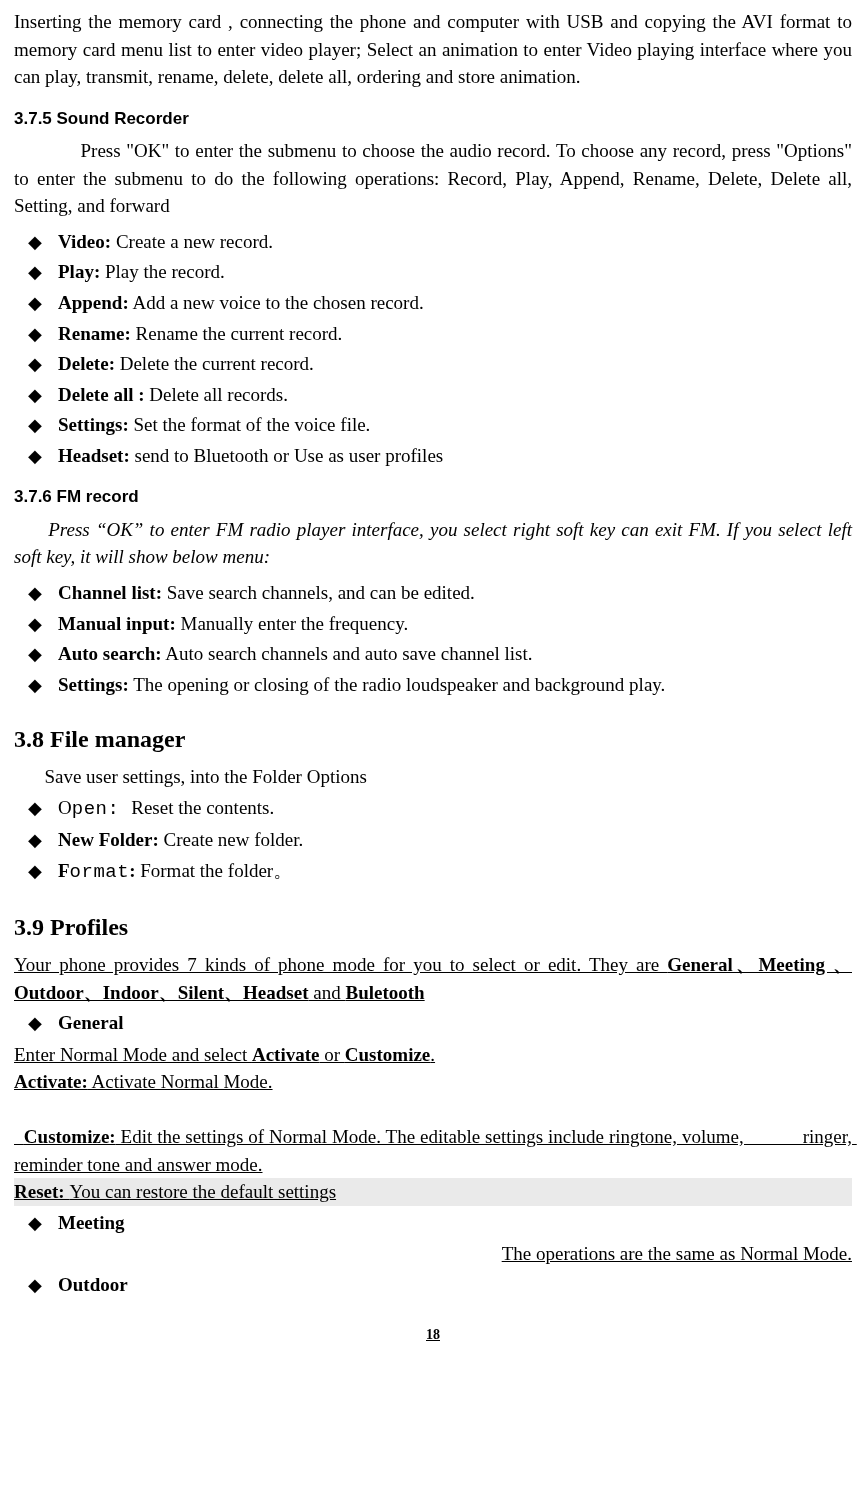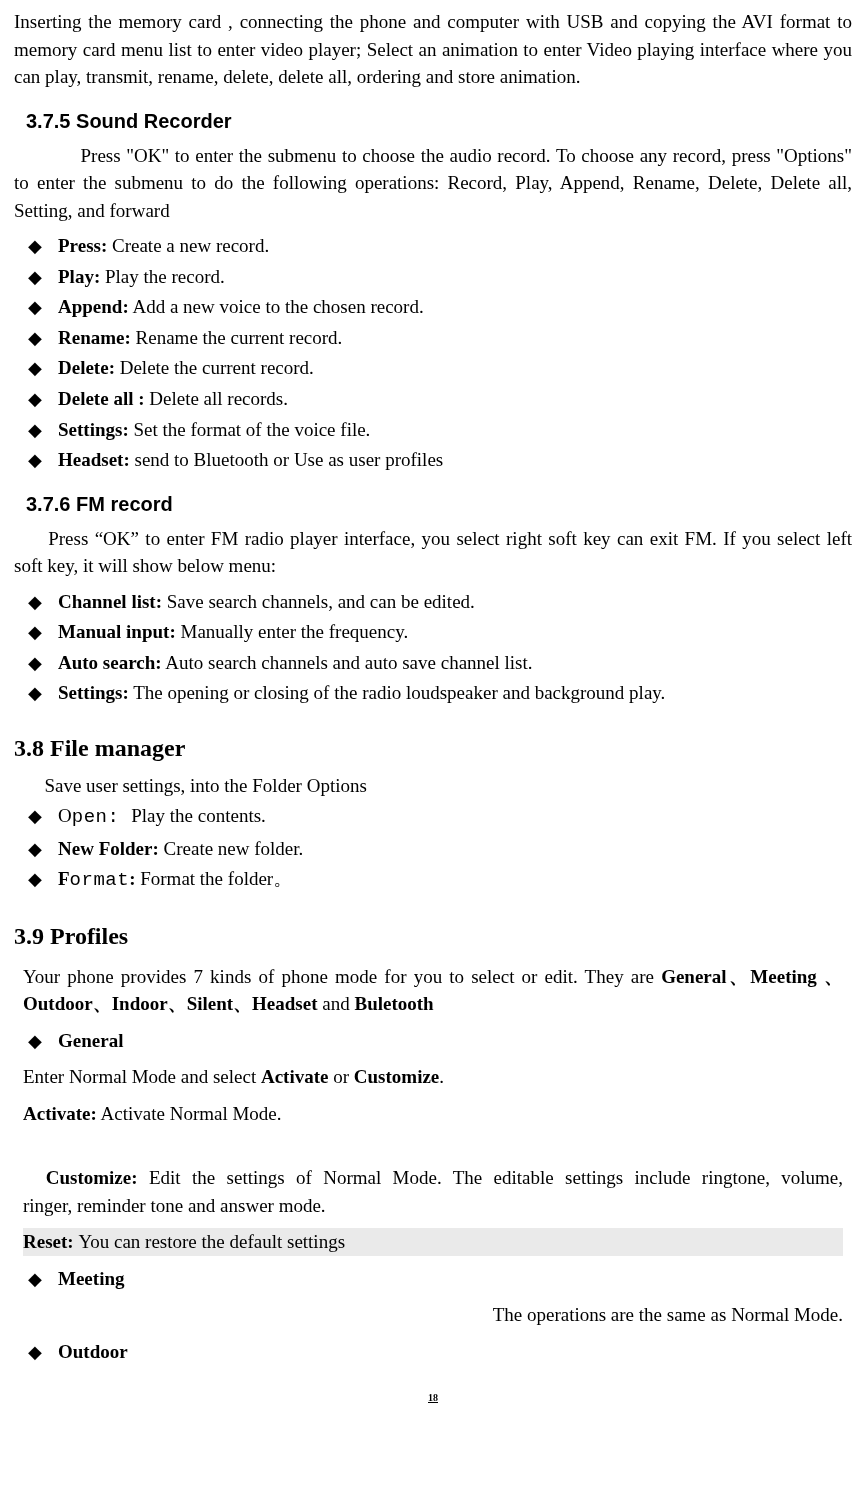--- a/index.html
+++ b/index.html
@@ -12,22 +12,22 @@
       color: #000;
       width: 838px;
     }
     .para {
       text-align: justify;
       margin: 0 0 8px 0;
     }
     .heading-bold {
       font-family: Arial, Helvetica, sans-serif;
       font-weight: bold;
-      font-size: 20px;
-      margin: 16px 0 6px 12px;
+      font-size: 17px;
+      margin: 16px 0 6px 0;
     }
     .heading-times {
       font-family: "Times New Roman", serif;
       font-weight: bold;
       font-size: 24px;
       margin: 24px 0 6px 0;
     }
     .firstline-indent {
       text-indent: 3.5em;
     }
@@ -53,63 +53,64 @@
     .monoish {
       font-family: "Courier New", monospace;
       letter-spacing: 0.5px;
     }
     .highlight {
       background: #eaeaea;
     }
     .page-number {
       text-align: center;
       font-weight: bold;
-      font-size: 10px;
+      font-size: 14px;
       margin-top: 26px;
       text-decoration: underline;
     }
     .intro-normal {
       text-indent: 1.6em;
       margin: 0;
     }
     .no-margin {
-      margin: 9px;
+      margin: 0;
+      text-decoration: underline;
     }
   </style>
 </head>
 <body>
 
 <p class="para">Inserting the memory card , connecting the phone and computer with USB and copying the AVI format to memory card menu list to enter video player; Select an animation to enter Video playing interface where you can play, transmit, rename, delete, delete all, ordering and store animation.</p>
 
 <h3 class="heading-bold">3.7.5 Sound Recorder</h3>
 <p class="para firstline-indent" style="text-align:justify;">Press "OK" to enter the submenu to choose the audio record. To choose any record, press "Options" to enter the submenu to do the following operations: Record, Play, Append, Rename, Delete, Delete all, Setting, and forward</p>
 <ul class="bullet-list">
-  <li><span class="diamond">◆</span><span class="bold">Press:</span><span> Create a new record.</span></li>
+  <li><span class="diamond">◆</span><span class="bold">Video:</span><span> Create a new record.</span></li>
   <li><span class="diamond">◆</span><span class="bold">Play:</span><span> Play the record.</span></li>
   <li><span class="diamond">◆</span><span class="bold">Append:</span><span> Add a new voice to the chosen record.</span></li>
   <li><span class="diamond">◆</span><span class="bold">Rename:</span><span> Rename the current record.</span></li>
   <li><span class="diamond">◆</span><span class="bold">Delete:</span><span> Delete the current record.</span></li>
   <li><span class="diamond">◆</span><span class="bold">Delete all :</span><span> Delete all records.</span></li>
   <li><span class="diamond">◆</span><span class="bold">Settings:</span><span> Set the format of the voice file.</span></li>
   <li><span class="diamond">◆</span><span class="bold">Headset:</span><span> send to Bluetooth or Use as user profiles</span></li>
 </ul>
 
 <h3 class="heading-bold">3.7.6 FM record</h3>
-<p class="para" style="text-align:justify;"><span style="padding-left:1.8em;">Press “OK” to enter FM radio player interface, you select right soft key can exit FM. If you select left soft key, it will show below menu:</span></p>
+<p class="para" style="text-align:justify;font-style:italic;"><span style="padding-left:1.8em;">Press “OK” to enter FM radio player interface, you select right soft key can exit FM. If you select left soft key, it will show below menu:</span></p>
 <ul class="bullet-list">
   <li><span class="diamond">◆</span><span class="bold">Channel list:</span><span> Save search channels, and can be edited.</span></li>
   <li><span class="diamond">◆</span><span class="bold">Manual input:</span><span> Manually enter the frequency.</span></li>
   <li><span class="diamond">◆</span><span class="bold">Auto search:</span><span> Auto search channels and auto save channel list.</span></li>
   <li><span class="diamond">◆</span><span class="bold">Settings:</span><span> The opening or closing of the radio loudspeaker and background play.</span></li>
 </ul>
 
 <h3 class="heading-times">3.8 File manager</h3>
 <p class="intro-normal">Save user settings, into the Folder Options</p>
 <ul class="bullet-list">
-  <li><span class="diamond">◆</span><span><span>O</span><span class="monoish">pen: </span></span><span>Play the contents.</span></li>
+  <li><span class="diamond">◆</span><span><span>O</span><span class="monoish">pen: </span></span><span>Reset the contents.</span></li>
   <li><span class="diamond">◆</span><span class="bold">New Folder:</span><span> Create new folder.</span></li>
   <li><span class="diamond">◆</span><span class="bold"><span>F</span><span class="monoish" style="font-weight:normal;">ormat</span><span>:</span></span><span> Format the folder。</span></li>
 </ul>
 
 <h3 class="heading-times">3.9 Profiles</h3>
 <p class="para no-margin" style="text-align:justify;">
   <span>Your phone provides 7 kinds of phone mode for you to select or edit. They are </span><span class="bold">General、Meeting 、Outdoor、Indoor、Silent、Headset</span><span> and </span><span class="bold">Buletooth</span>
 </p>
 <ul class="bullet-list">
   <li><span class="diamond">◆</span><span class="bold">General</span></li>

